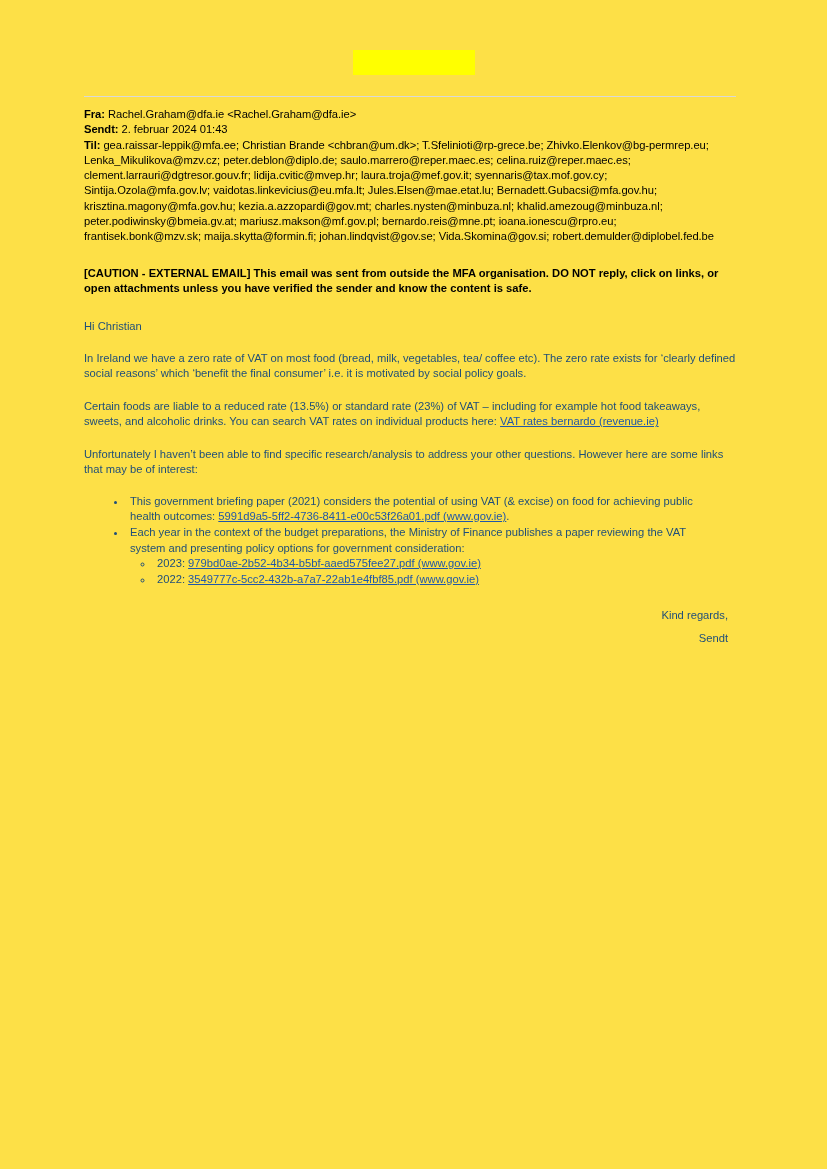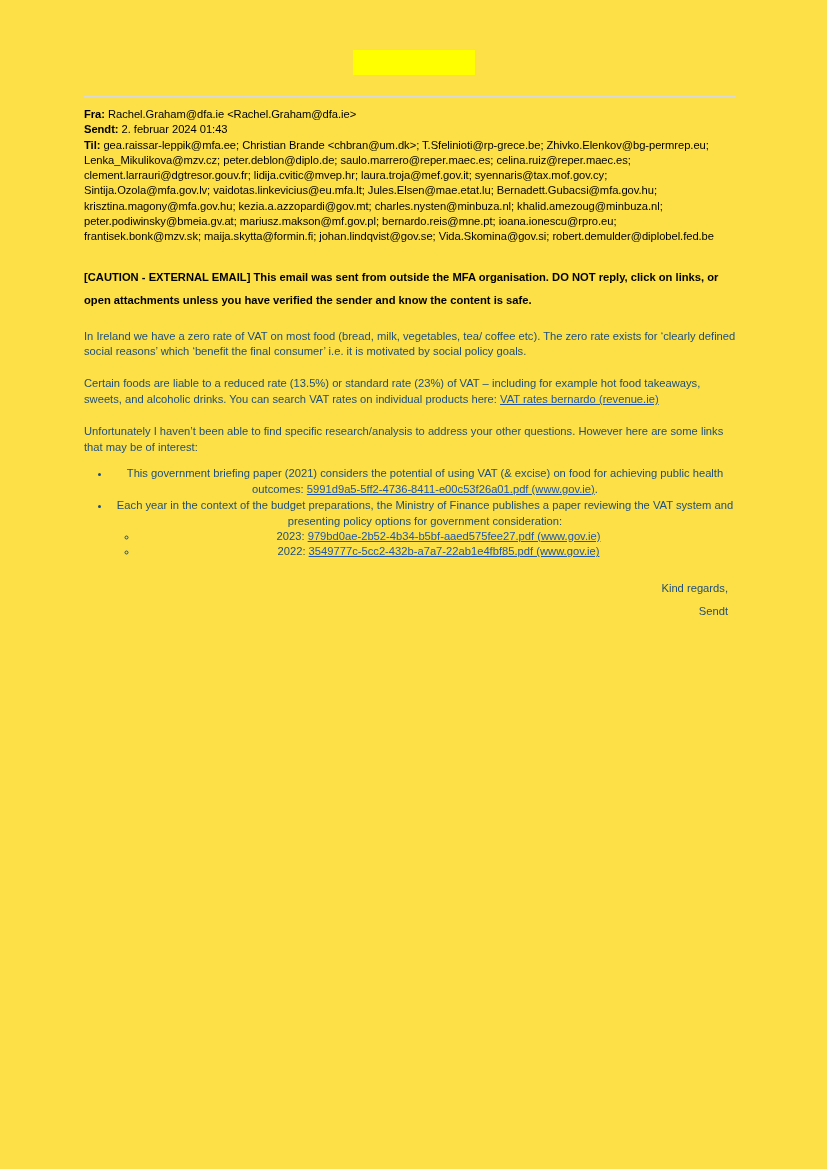--- a/index.html
+++ b/index.html
@@ -51,44 +51,43 @@
   .hdr-line {
     margin: 0;
     word-break: break-word;
   }
   .hdr-label {
     font-weight: bold;
   }
   .caution {
     margin-top: 21px;
     font-size: 11.2px;
-    line-height: 23px;
+    line-height: 15px;
     font-weight: bold;
     color: #000000;
   }
   .body-blue {
     color: #1f4e79;
     font-size: 11.2px;
     line-height: 15.4px;
   }
   .greeting {
     margin-top: 23px;
   }
   .para {
     margin-top: 17px;
   }
   .link {
     color: #2157a8;
     text-decoration: underline;
   }
   ul.bullets {
-    margin: 0;
+    margin: 16px;
     padding-left: 27px;
     list-style-type: disc;
-    text-align: center;
   }
   ul.bullets > li {
     margin-top: 1px;
     padding-left: 3px;
   }
   ul.subbullets {
     margin: 0;
     padding-left: 24px;
     list-style-type: circle;
   }
@@ -112,20 +111,21 @@
     <hr class="header-rule">
 
     <div class="hdr-block">
       <p class="hdr-line"><span class="hdr-label">Fra:</span> <span>Rachel.Graham@dfa.ie &lt;Rachel.Graham@dfa.ie&gt;</span></p>
       <p class="hdr-line"><span class="hdr-label">Sendt:</span> <span>2. februar 2024 01:43</span></p>
       <p class="hdr-line"><span class="hdr-label">Til:</span> <span>gea.raissar-leppik@mfa.ee; Christian Brande &lt;chbran@um.dk&gt;; T.Sfelinioti@rp-grece.be; Zhivko.Elenkov@bg-permrep.eu; Lenka_Mikulikova@mzv.cz; peter.deblon@diplo.de; saulo.marrero@reper.maec.es; celina.ruiz@reper.maec.es; clement.larrauri@dgtresor.gouv.fr; lidija.cvitic@mvep.hr; laura.troja@mef.gov.it; syennaris@tax.mof.gov.cy; Sintija.Ozola@mfa.gov.lv; vaidotas.linkevicius@eu.mfa.lt; Jules.Elsen@mae.etat.lu; Bernadett.Gubacsi@mfa.gov.hu; krisztina.magony@mfa.gov.hu; kezia.a.azzopardi@gov.mt; charles.nysten@minbuza.nl; khalid.amezoug@minbuza.nl; peter.podiwinsky@bmeia.gv.at; mariusz.makson@mf.gov.pl; bernardo.reis@mne.pt; ioana.ionescu@rpro.eu; frantisek.bonk@mzv.sk; maija.skytta@formin.fi; johan.lindqvist@gov.se; Vida.Skomina@gov.si; robert.demulder@diplobel.fed.be</span></p>
     </div>
 
     <p class="caution">[CAUTION - EXTERNAL EMAIL] This email was sent from outside the MFA organisation. DO NOT reply, click on links, or open attachments unless you have verified the sender and know the content is safe.</p>
 
+    <p class="body-blue greeting">Hi Christian</p>
 
     <p class="body-blue para">In Ireland we have a zero rate of VAT on most food (bread, milk, vegetables, tea/ coffee etc). The zero rate exists for ‘clearly defined social reasons’ which ‘benefit the final consumer’ i.e. it is motivated by social policy goals.</p>
 
     <p class="body-blue para"><span>Certain foods are liable to a reduced rate (13.5%) or standard rate (23%) of VAT – including for example hot food takeaways, sweets, and alcoholic drinks. You can search VAT rates on individual products here: </span><a class="link" href="#">VAT rates bernardo (revenue.ie)</a></p>
 
     <p class="body-blue para">Unfortunately I haven’t been able to find specific research/analysis to address your other questions. However here are some links that may be of interest:</p>
 
     <ul class="bullets body-blue">
       <li>
         <span>This government briefing paper (2021) considers the potential of using VAT (&amp; excise) on food for achieving public health outcomes: </span><a class="link" href="#">5991d9a5-5ff2-4736-8411-e00c53f26a01.pdf (www.gov.ie)</a><span>.</span>

